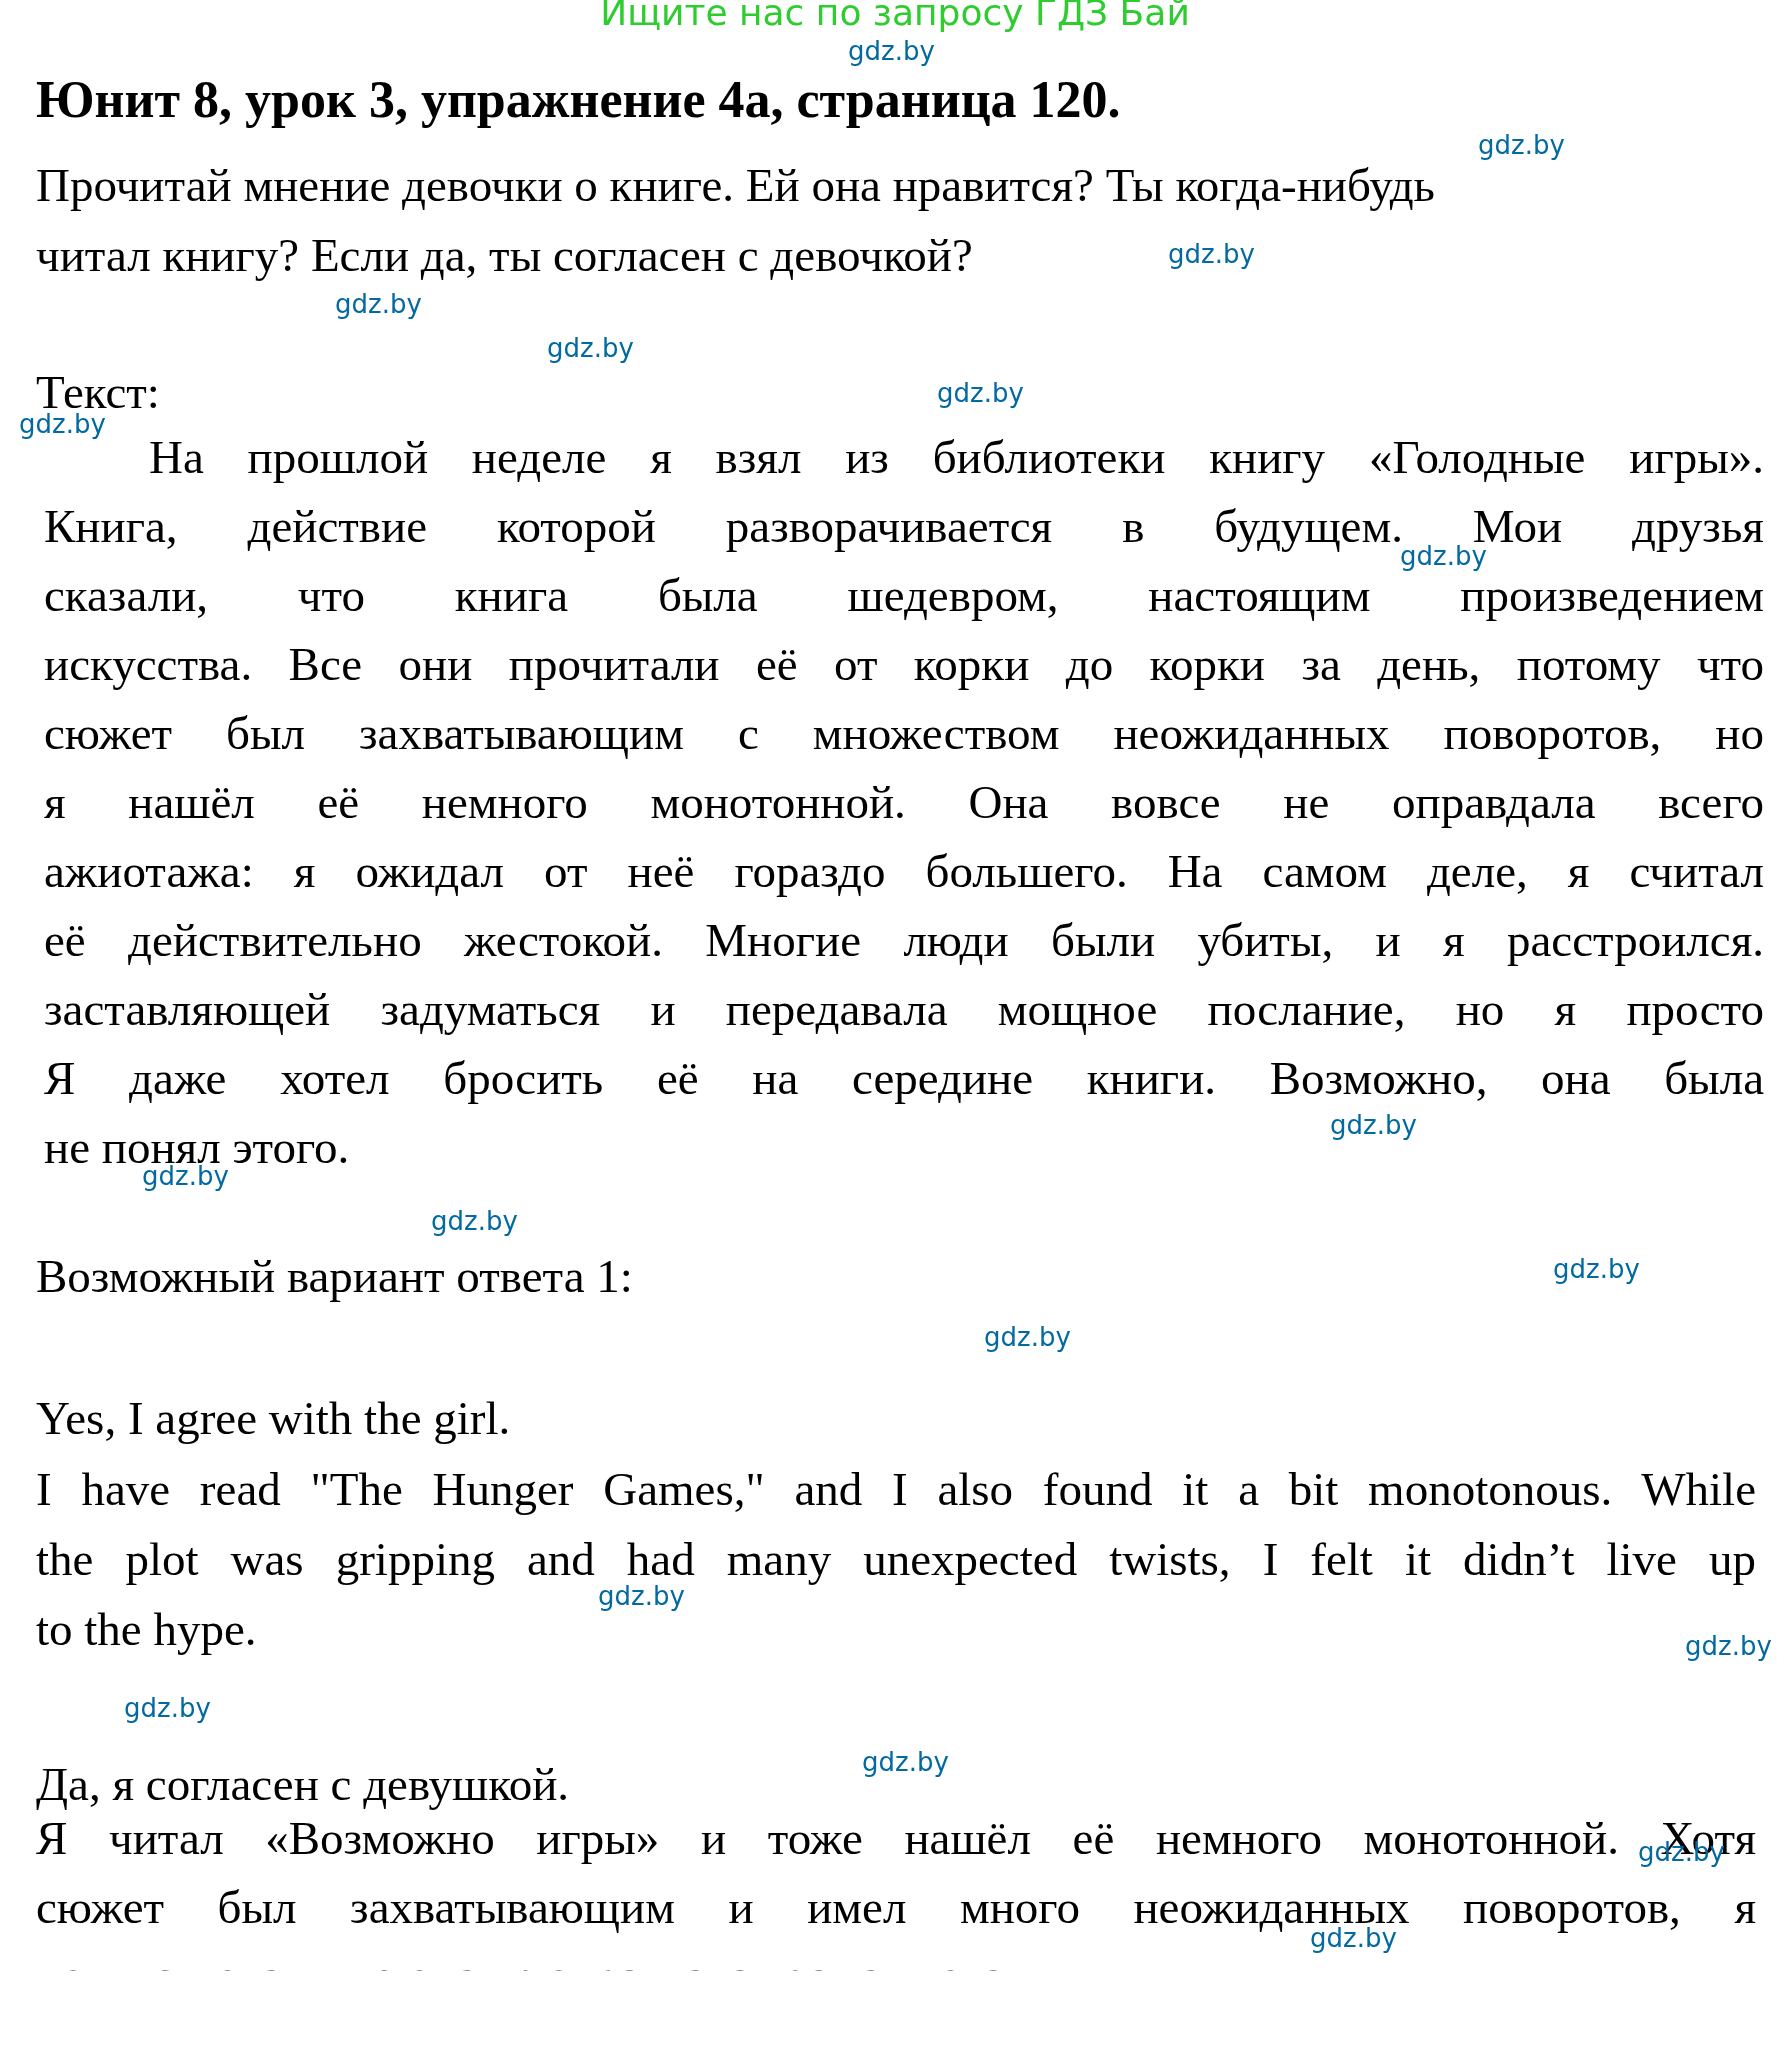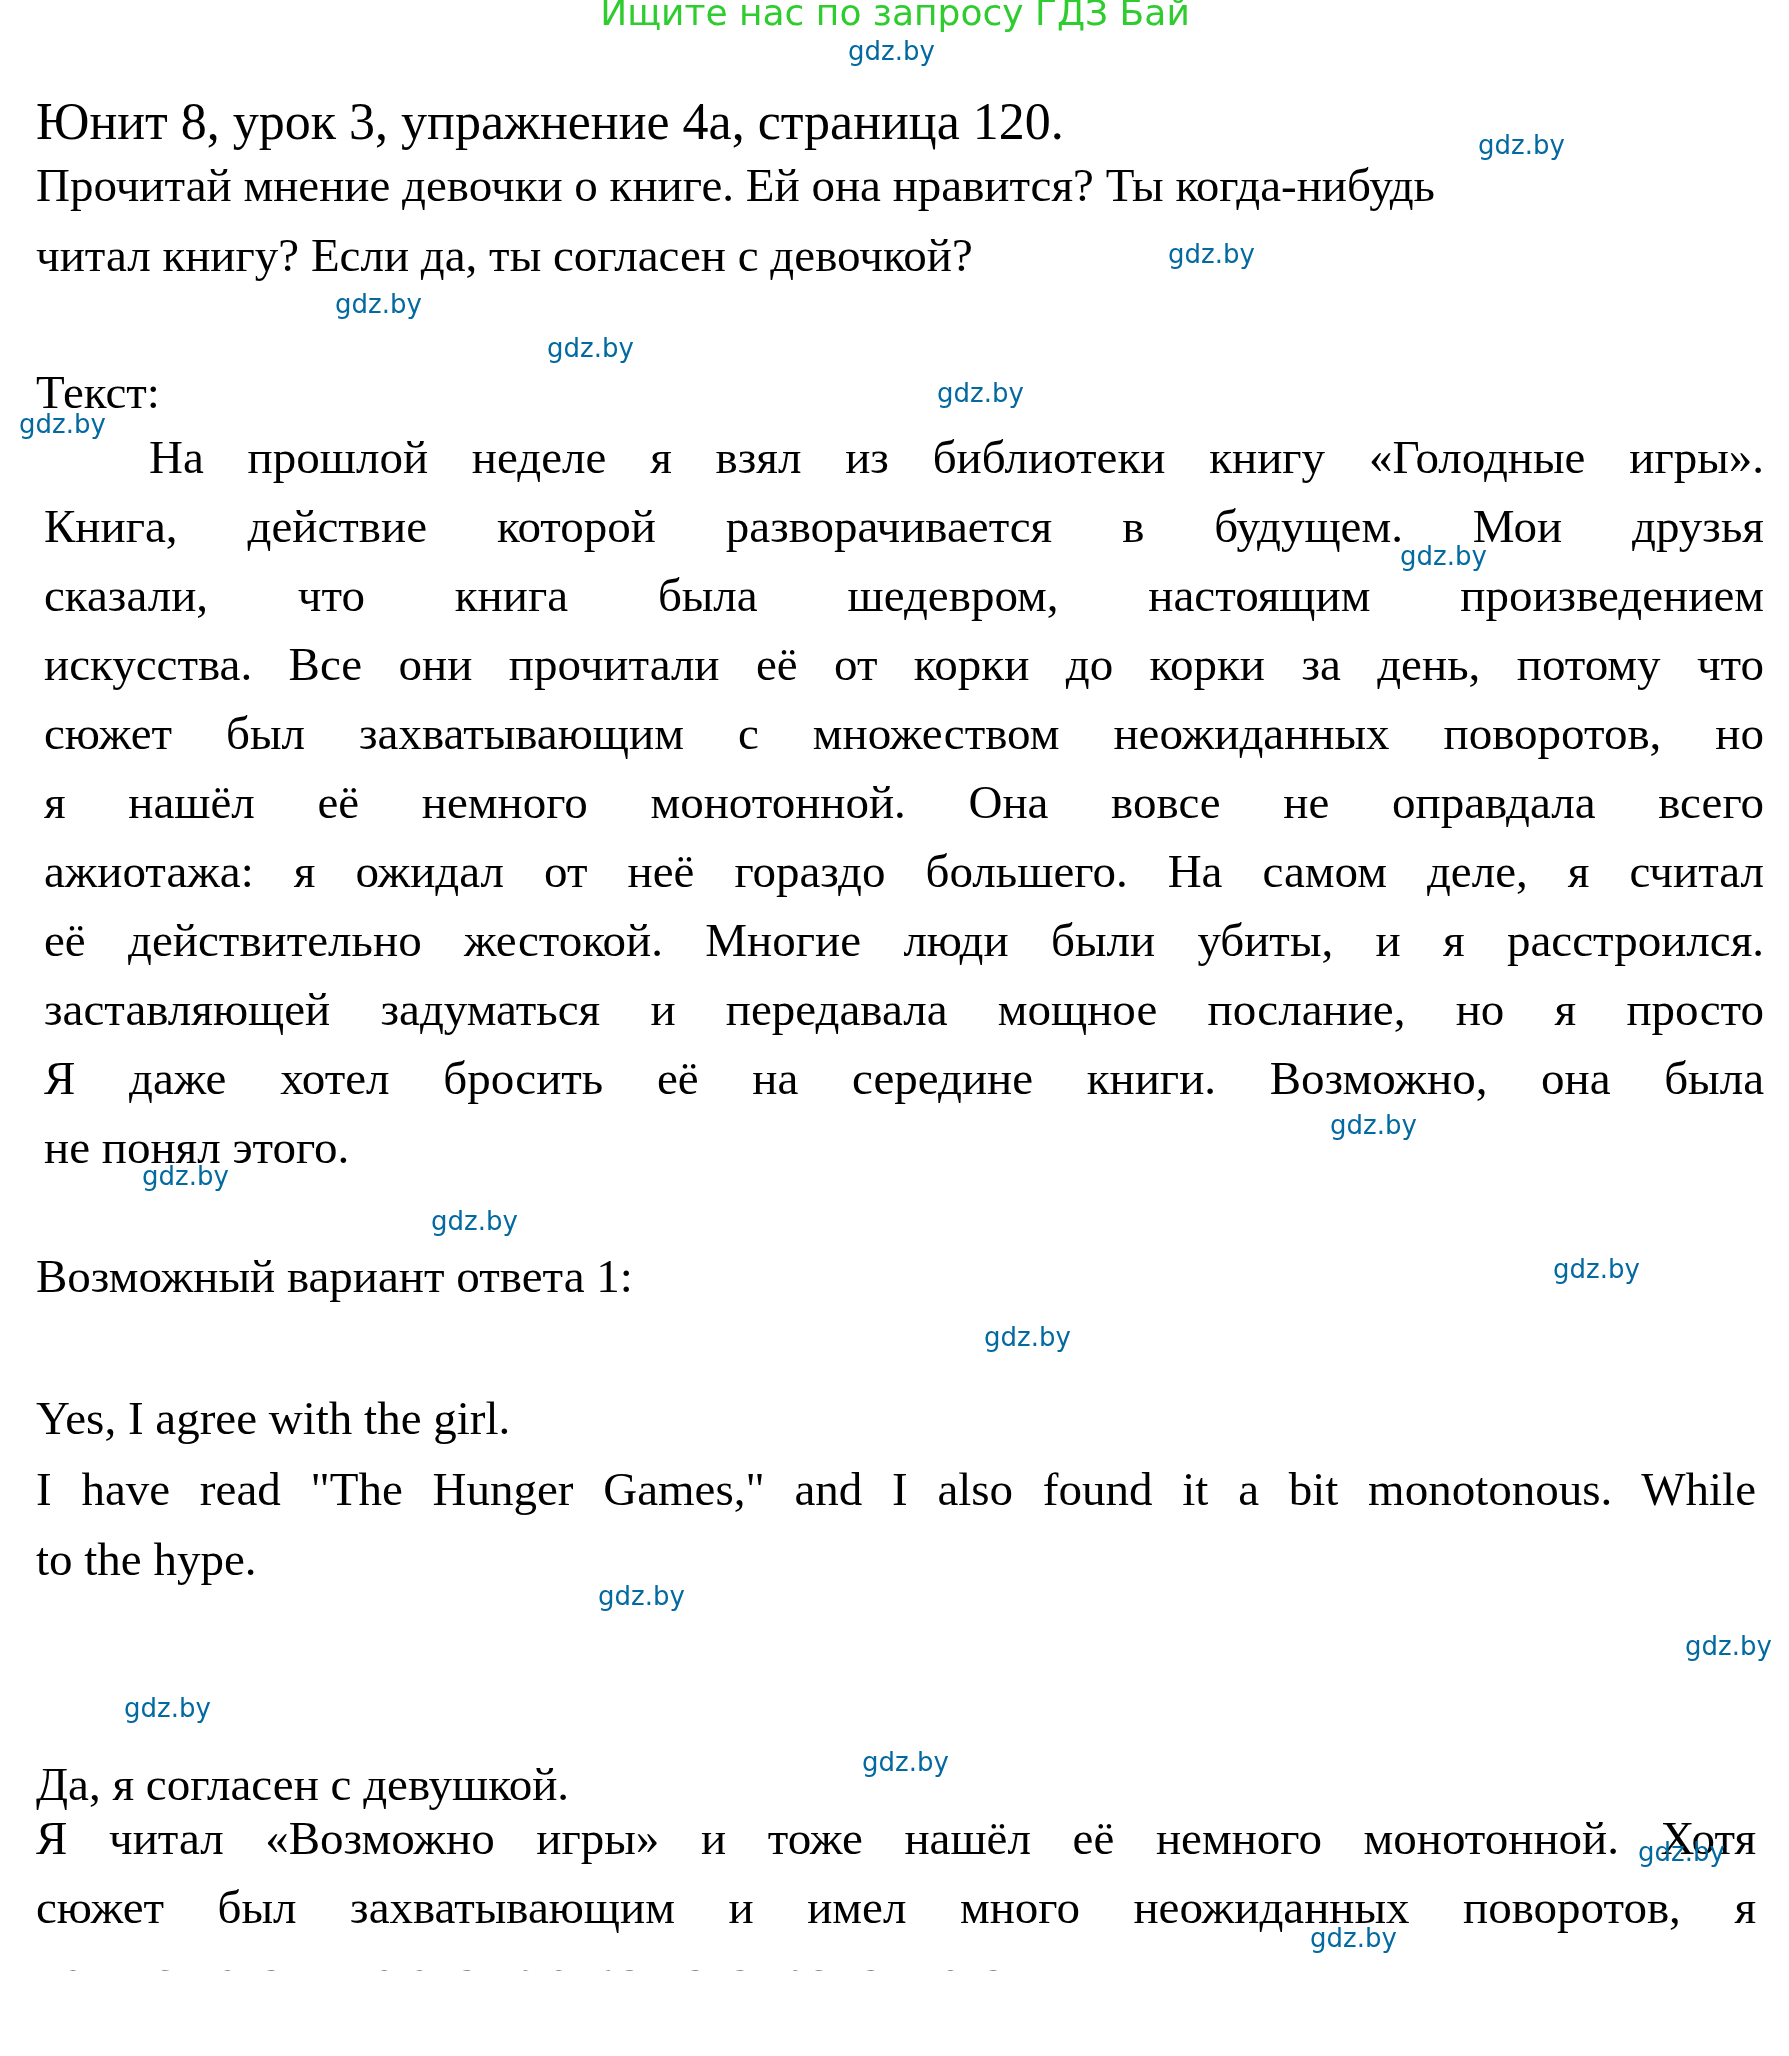--- a/index.html
+++ b/index.html
@@ -17,25 +17,25 @@
     top: -5.6px; left: 0;
     width: 100%;
     text-align: center;
     font-family: "DejaVu Sans", sans-serif;
     font-size: 36px;
     line-height: 37px;
     color: #2ecc2e;
   }
   .title {
     position: absolute;
-    top: 94px; left: 36px;
+    top: 72px; left: 36px;
     margin: 0;
     font-size: 52px;
     line-height: 56px;
-    font-weight: normal;
+    font-weight: bold;
     white-space: nowrap;
   }
   .task {
     position: absolute;
     top: 150px; left: 36px;
     width: 1720px;
     font-size: 47px;
     line-height: 70px;
   }
   .sec-label {
@@ -115,20 +115,21 @@
     <span class="line jl">Я даже хотел бросить её на середине книги. Возможно, она была</span>
     <span class="line">не понял этого.</span>
   </div>
 
   <div class="sec-label lbl-answer">Возможный вариант ответа 1:</div>
 
   <div class="single-line yes-line">Yes, I agree with the girl.</div>
 
   <div class="par par-en">
     <span class="line jl">I have read "The Hunger Games," and I also found it a bit monotonous. While</span>
+    <span class="line jl">the plot was gripping and had many unexpected twists, I felt it didn’t live up</span>
     <span class="line">to the hype.</span>
   </div>
 
   <div class="single-line da-line">Да, я согласен с девушкой.</div>
 
   <div class="par par-ru2">
     <span class="line jl">Я читал «Возможно игры» и тоже нашёл её немного монотонной. Хотя</span>
     <span class="line jl">сюжет был захватывающим и имел много неожиданных поворотов, я</span>
     <span class="line">почувствовал, что она не оправдала весь ажиотаж.</span>
   </div>

